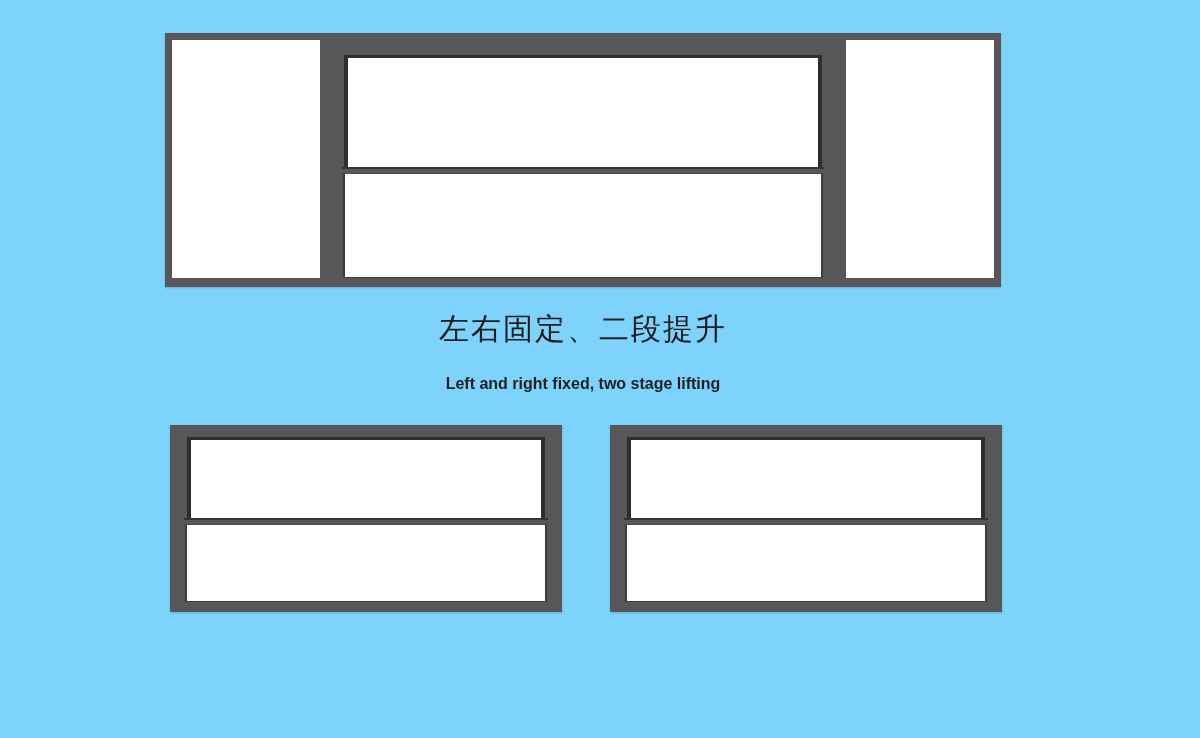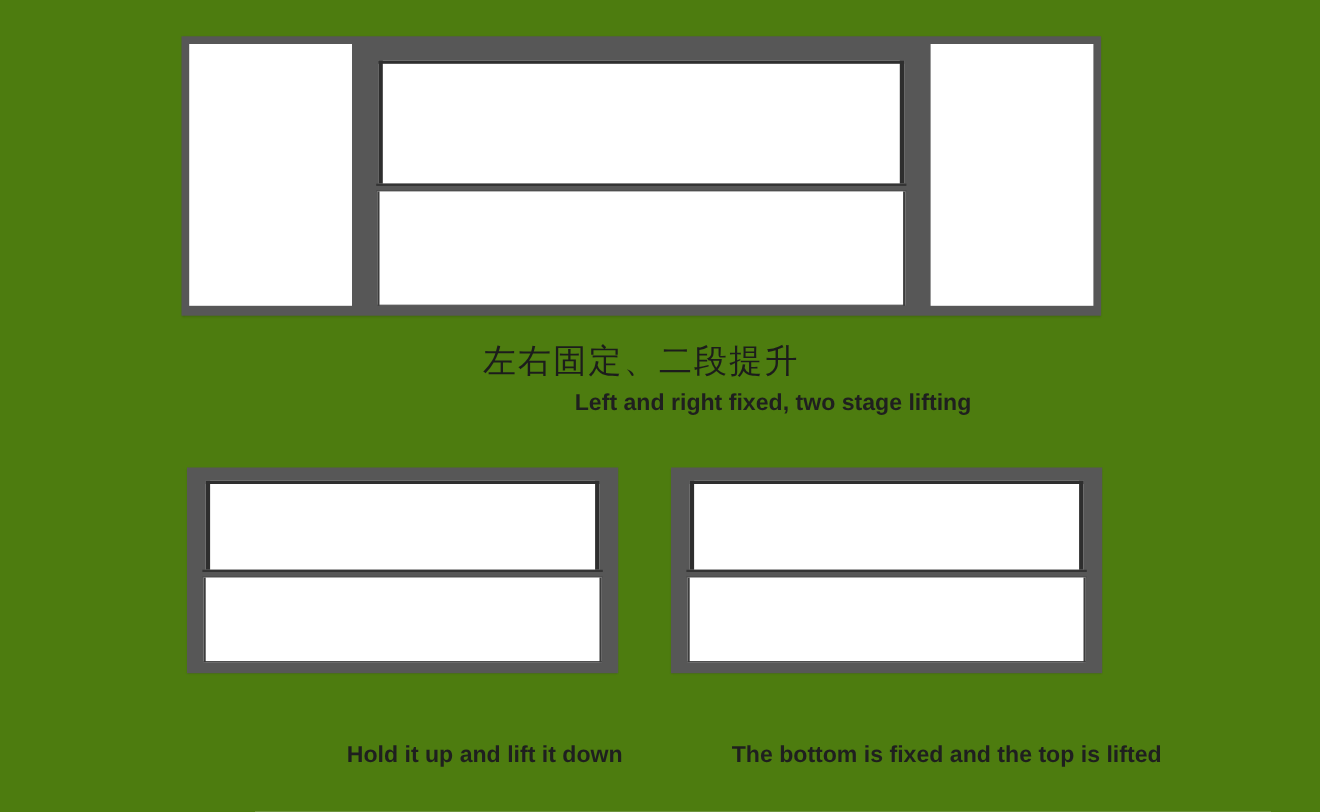--- a/index.html
+++ b/index.html
@@ -3,21 +3,21 @@
 <meta charset="utf-8">
 <style>
   * { margin: 0; padding: 0; box-sizing: border-box; }
   html, body { background: #ffffff; }
   body {
     width: 1200px; height: 738px;
     font-family: "Liberation Sans", sans-serif;
     position: relative;
     overflow: hidden;
   }
-  .canvas { position: absolute; left: 0; top: 0; width: 1200px; height: 738px; background: #4d7c0f; }
+  .canvas { position: absolute; left: 0; top: 0; width: 1200px; height: 738px; background: #7dd3fc; }
 
   
   .frame { position: absolute; background: #575757; box-shadow: 0 1px 2px rgba(0,0,0,0.18); }
   .panel-white { position: absolute; background: #ffffff; }
   .sash-recessed {
     position: absolute; background: #ffffff;
     border-top: 3px solid #2e2e2e;
     border-left: 4px solid #2e2e2e;
     border-right: 4px solid #2e2e2e;
   }
@@ -33,22 +33,22 @@
     border-bottom: 1px solid #3c3c3c;
   }
 
   
   .caption-zh {
     position: absolute; text-align: center;
     color: #1c1c1c; font-size: 30px; letter-spacing: 2px;
     font-weight: 400; line-height: 36px;
   }
   .caption-en {
-    position: absolute; text-align: right;
-    color: #1f1f1f; font-size: 21px; font-weight: 700; line-height: 24px;
+    position: absolute; text-align: center;
+    color: #1f1f1f; font-size: 16px; font-weight: 700; line-height: 24px; margin-top: 17px;
   }
   .caption-zh.small { font-size: 29px; }
 </style>
 </head>
 <body>
 
 <div class="canvas">
 
   <div class="frame" style="left:165px; top:33px; width:836px; height:254px;">
 
@@ -68,26 +68,24 @@
 
   <div class="frame" style="left:170px; top:425px; width:392px; height:187px;">
 
     <div class="sash-recessed" style="left:17px; top:12px; width:358px; height:81px;"></div>
 
     <div class="divider" style="left:14px; top:93px; width:364px; height:7px;"></div>
 
     <div class="sash-front" style="left:15px; top:100px; width:362px; height:77px;"></div>
   </div>
 
-  <div class="caption-en" style="left:166px; top:675px; width:400px;">Hold it up and lift it down</div>
 
   <div class="frame" style="left:610px; top:425px; width:392px; height:187px;">
 
     <div class="sash-recessed" style="left:17px; top:12px; width:358px; height:81px;"></div>
 
     <div class="divider" style="left:14px; top:93px; width:364px; height:7px;"></div>
 
     <div class="sash-front" style="left:15px; top:100px; width:362px; height:77px;"></div>
   </div>
 
-  <div class="caption-en" style="left:556px; top:675px; width:500px;">The bottom is fixed and the top is lifted</div>
 
 </div>
 
 </body></html>

